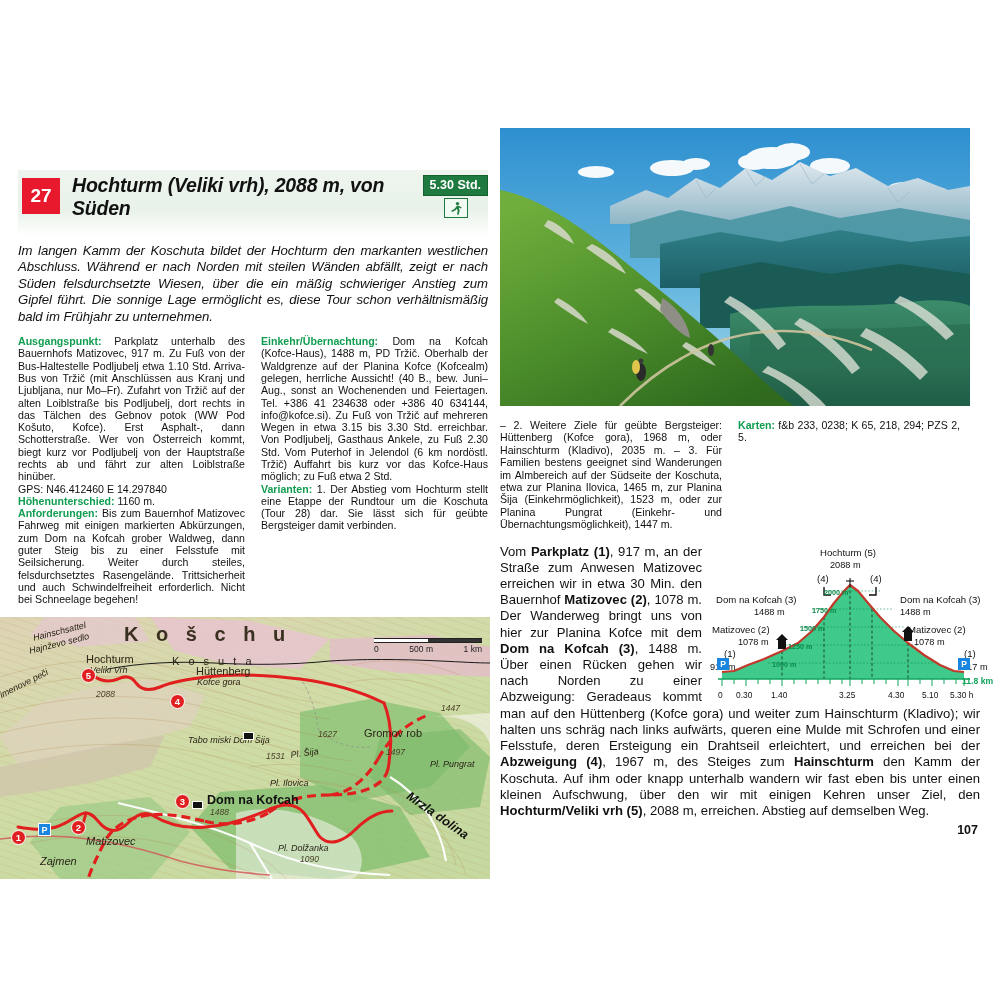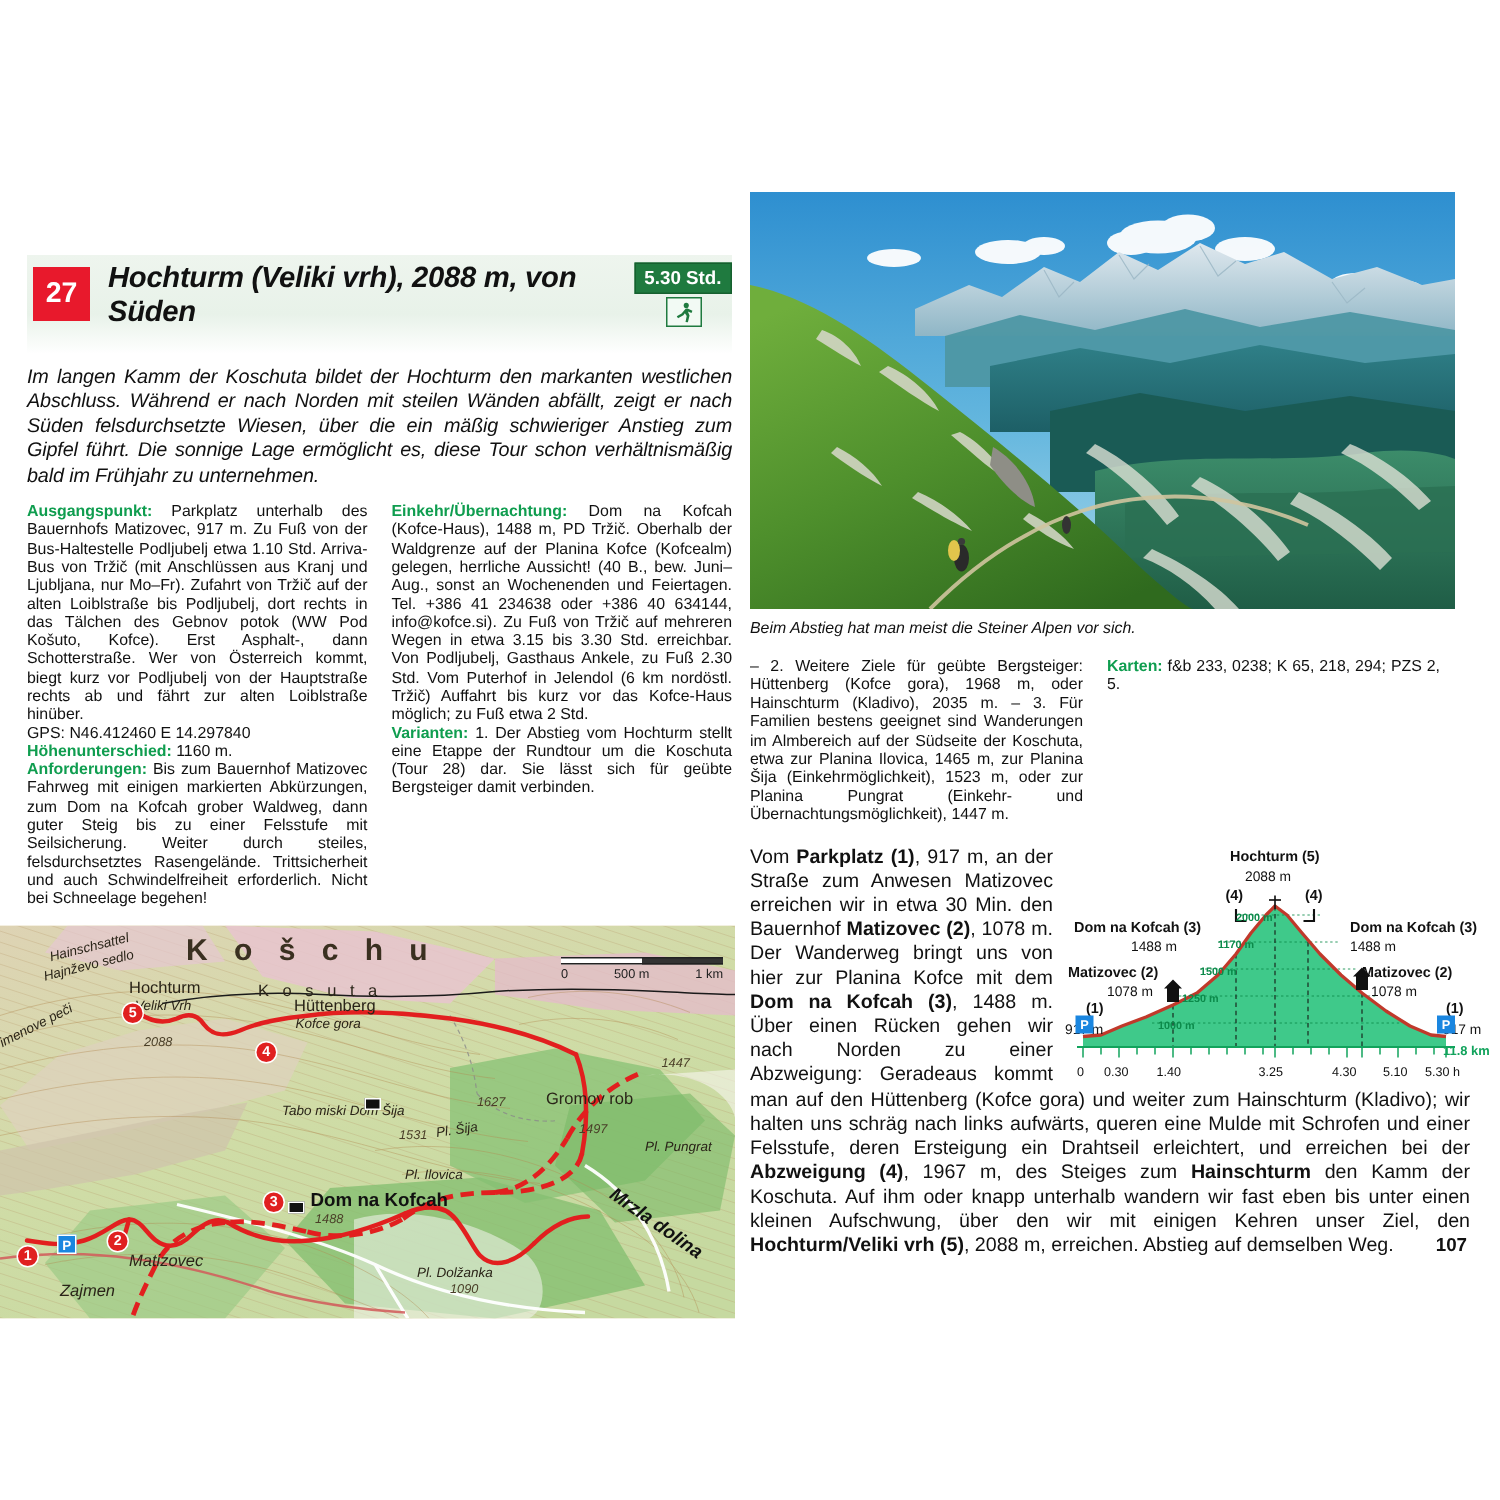--- a/index.html
+++ b/index.html
@@ -150,21 +150,21 @@
     position:relative;
   }
 
   .pageno {
     position:absolute; right:22px; top:823px;
     font-size:12.5px; font-weight:bold;
   }
 
   
   .pf { position:absolute; inset:0; }
-  .pf-lbl { position:absolute; white-space:nowrap; font-size:9.6px; font-weight:bold; color:#111; }
+  .pf-lbl { position:absolute; white-space:nowrap; font-size:9.6px; font-weight:normal; color:#111; }
   .pf-sub { position:absolute; white-space:nowrap; font-size:9.2px; color:#111; }
   .pf-grid { position:absolute; white-space:nowrap; font-size:7.2px; color:#0b8a4a; font-weight:bold;}
   .pf-ax { position:absolute; white-space:nowrap; font-size:8.4px; color:#111; }
   .pf-km { position:absolute; white-space:nowrap; font-size:8.6px; color:#12a35c; font-weight:bold;}
   .pf-p {
     position:absolute; width:12px; height:12px;
     background:#1a86e0; color:#fff; font-size:8.5px; font-weight:bold;
     display:flex; align-items:center; justify-content:center;
   }
 </style>
@@ -435,21 +435,20 @@
         <path d="M162 170 C176 178 188 194 190 210 C180 206 168 194 160 182 Z" fill="#8e8e86"></path>
 
         <g>
           <ellipse cx="141" cy="244" rx="5" ry="9" fill="#2a2a2a"></ellipse>
           <ellipse cx="136" cy="239" rx="4" ry="7" fill="#e2c54c"></ellipse>
           <circle cx="141" cy="233" r="2.4" fill="#3a3a3a"></circle>
           <ellipse cx="211" cy="222" rx="3" ry="6" fill="#333"></ellipse>
         </g>
       </svg>
     </div>
-    <div class="photo-cap">Beim Abstieg hat man meist die Steiner Alpen vor sich.</div>
 
     <div class="r-twocol">
       <div class="col">
         <p>– 2. Weitere Ziele für geübte Bergsteiger: Hüttenberg (Kofce gora), 1968 m, oder Hainschturm (Kladivo), 2035 m. – 3. Für Familien bestens geeignet sind Wanderungen im Almbereich auf der Südseite der Koschuta, etwa zur Planina Ilovica, 1465 m, zur Planina Šija (Einkehrmöglichkeit), 1523 m, oder zur Planina Pungrat (Einkehr- und Übernachtungsmöglichkeit), 1447 m.</p>
       </div>
       <div class="col">
         <p><span class="lbl">Karten:</span><span> f&amp;b 233, 0238; K 65, 218, 294; PZS 2, 5.</span></p>
       </div>
     </div>
 
@@ -540,21 +539,21 @@
 
         <div class="pf-lbl" style="left:12px;top:99px;">(1)</div>
         <div class="pf-sub" style="left:-2px;top:112px;">917 m</div>
         <div class="pf-lbl" style="left:252px;top:99px;">(1)</div>
         <div class="pf-sub" style="left:250px;top:112px;">917 m</div>
 
         <div class="pf-p" style="left:5px;top:111px;">P</div>
         <div class="pf-p" style="left:246px;top:111px;">P</div>
 
         <div class="pf-grid" style="left:112px;top:38px;">2000 m</div>
-        <div class="pf-grid" style="left:100px;top:56px;">1170 m</div>
+        <div class="pf-grid" style="left:100px;top:56px;">1750 m</div>
         <div class="pf-grid" style="left:88px;top:74px;">1500 m</div>
         <div class="pf-grid" style="left:76px;top:92px;">1250 m</div>
         <div class="pf-grid" style="left:60px;top:110px;">1000 m</div>
 
         <div class="pf-ax" style="left:6px;top:140px;">0</div>
         <div class="pf-ax" style="left:24px;top:140px;">0.30</div>
         <div class="pf-ax" style="left:59px;top:140px;">1.40</div>
         <div class="pf-ax" style="left:127px;top:140px;">3.25</div>
         <div class="pf-ax" style="left:176px;top:140px;">4.30</div>
         <div class="pf-ax" style="left:210px;top:140px;">5.10</div>

